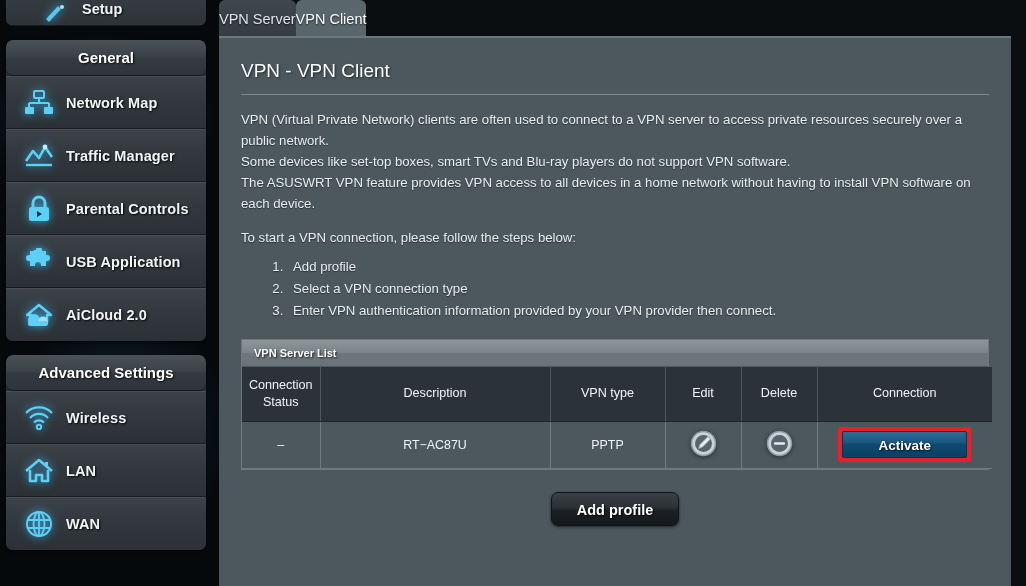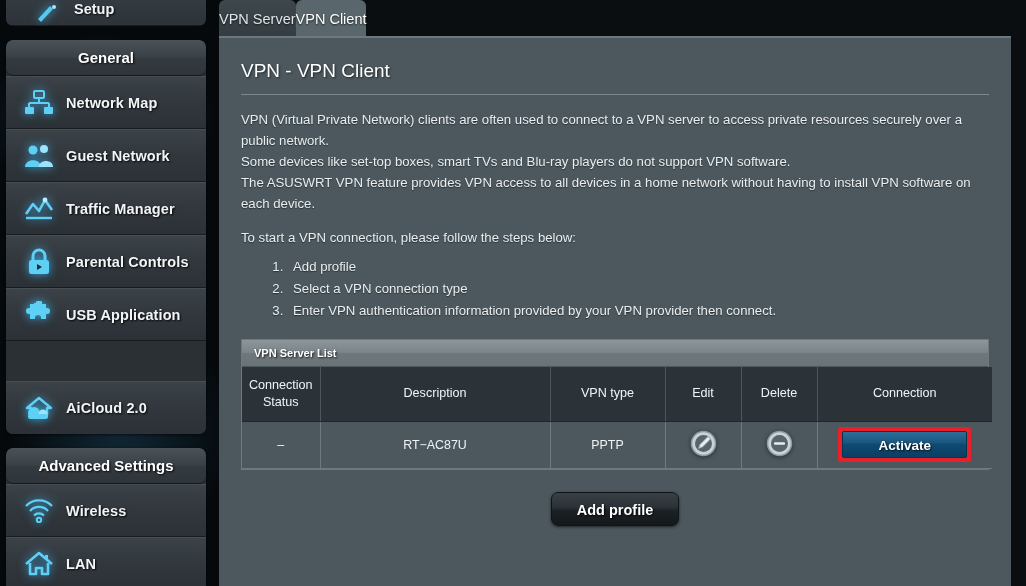--- a/index.html
+++ b/index.html
@@ -62,21 +62,21 @@
   .menu-item {
     display: flex;
     align-items: center;
     height: 53px;
     padding-left: 12px;
     background: linear-gradient(180deg, #3b4248 0%, #31373c 50%, #2b3136 100%);
     border-bottom: 1px solid #171c1f;
     border-top: 1px solid #474e54;
     cursor: pointer;
   }
-  .menu-item:last-child { border-bottom: none; margin-top: 40px; }
+  .menu-item:last-child { border-bottom: none; }
 
   .menu-item .ico {
     width: 42px;
     height: 40px;
     flex: 0 0 42px;
     display: flex;
     align-items: center;
     justify-content: center;
     filter: drop-shadow(0 0 5px rgba(60,190,255,.85));
   }
@@ -95,21 +95,21 @@
   .setup-group {
     margin: 0 6px 14px 6px;
     border-radius: 0 0 7px 7px;
     overflow: hidden;
     background: #2b3035;
   }
   .setup-item {
     display: flex;
     align-items: center;
     height: 26px;
-    padding-left: 20px;
+    padding-left: 28px;
     background: linear-gradient(180deg, #343b41 0%, #2d3338 100%);
     border-bottom: 1px solid #171c1f;
   }
   .setup-item .ico {
     width: 42px; flex: 0 0 42px;
     height: 20px;
     display: flex; align-items: flex-start; justify-content: center;
     overflow: hidden;
     filter: drop-shadow(0 0 5px rgba(60,190,255,.85));
   }
@@ -327,31 +327,20 @@
           <svg width="30" height="26" viewBox="0 0 30 26">
             <rect x="10" y="1" width="10" height="7" rx="1" fill="none" stroke="#5ed0f5" stroke-width="2"></rect>
             <path d="M15 8 v5 M5 13 v4 M25 13 v4 M5 13 H25" stroke="#5ed0f5" stroke-width="2" fill="none"></path>
             <rect x="1" y="17" width="9" height="7" rx="1" fill="#5ed0f5"></rect>
             <rect x="20" y="17" width="9" height="7" rx="1" fill="#5ed0f5"></rect>
           </svg>
         </span>
         <span class="menu-label">Network Map</span>
       </div>
 
-      <div class="menu-item">
-        <span class="ico">
-          <svg width="30" height="26" viewBox="0 0 30 26">
-            <circle cx="9" cy="7" r="4.5" fill="#5ed0f5"></circle>
-            <circle cx="20" cy="6" r="4" fill="#9fe3fa"></circle>
-            <path d="M1 24 C1 15 17 15 17 24 Z" fill="#5ed0f5"></path>
-            <path d="M15 24 C15 16 29 16 29 24 Z" fill="#9fe3fa"></path>
-          </svg>
-        </span>
-        <span class="menu-label">Guest Network</span>
-      </div>
 
       <div class="menu-item">
         <span class="ico">
           <svg width="30" height="26" viewBox="0 0 30 26">
             <path d="M2 18 L9 8 L15 15 L21 4 L28 14" fill="none" stroke="#5ed0f5" stroke-width="2.6" stroke-linejoin="round"></path>
             <path d="M2 22 H28" stroke="#5ed0f5" stroke-width="2.4"></path>
             <circle cx="21" cy="4" r="2.4" fill="#bdeeff"></circle>
           </svg>
         </span>
         <span class="menu-label">Traffic Manager</span>

